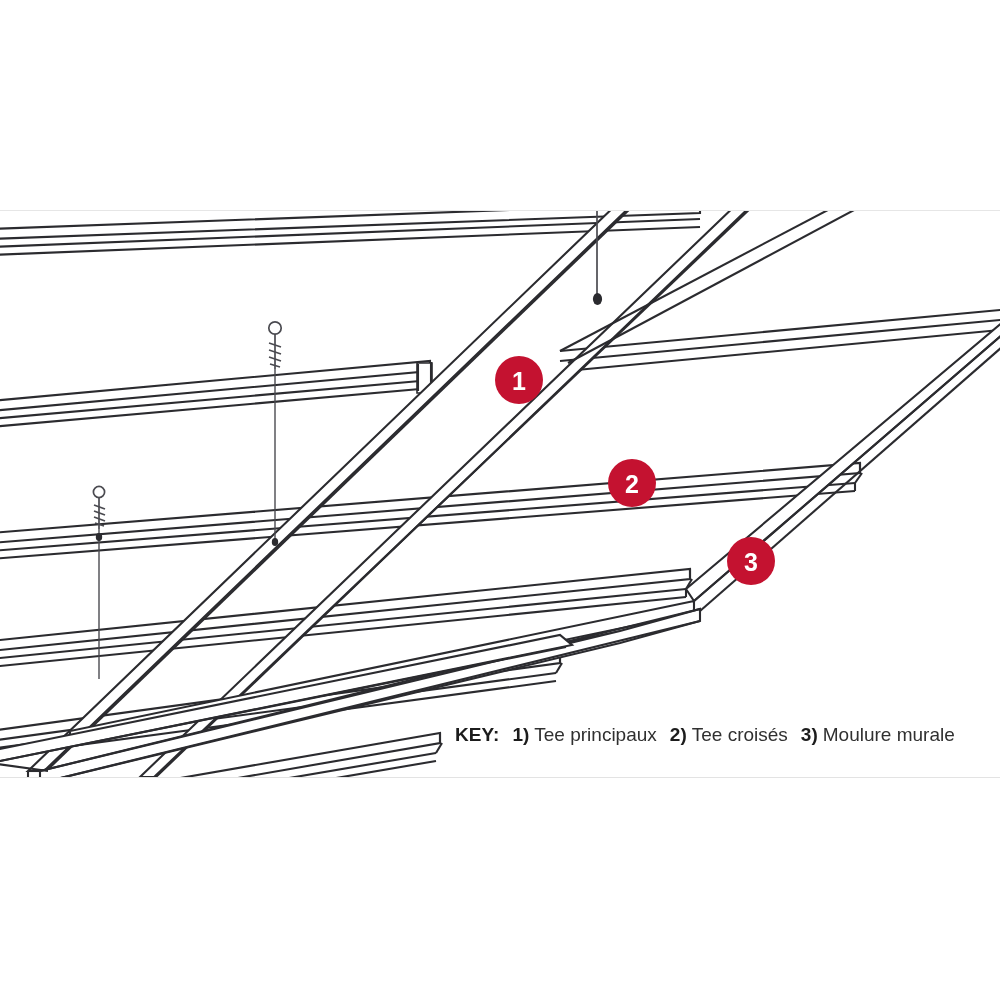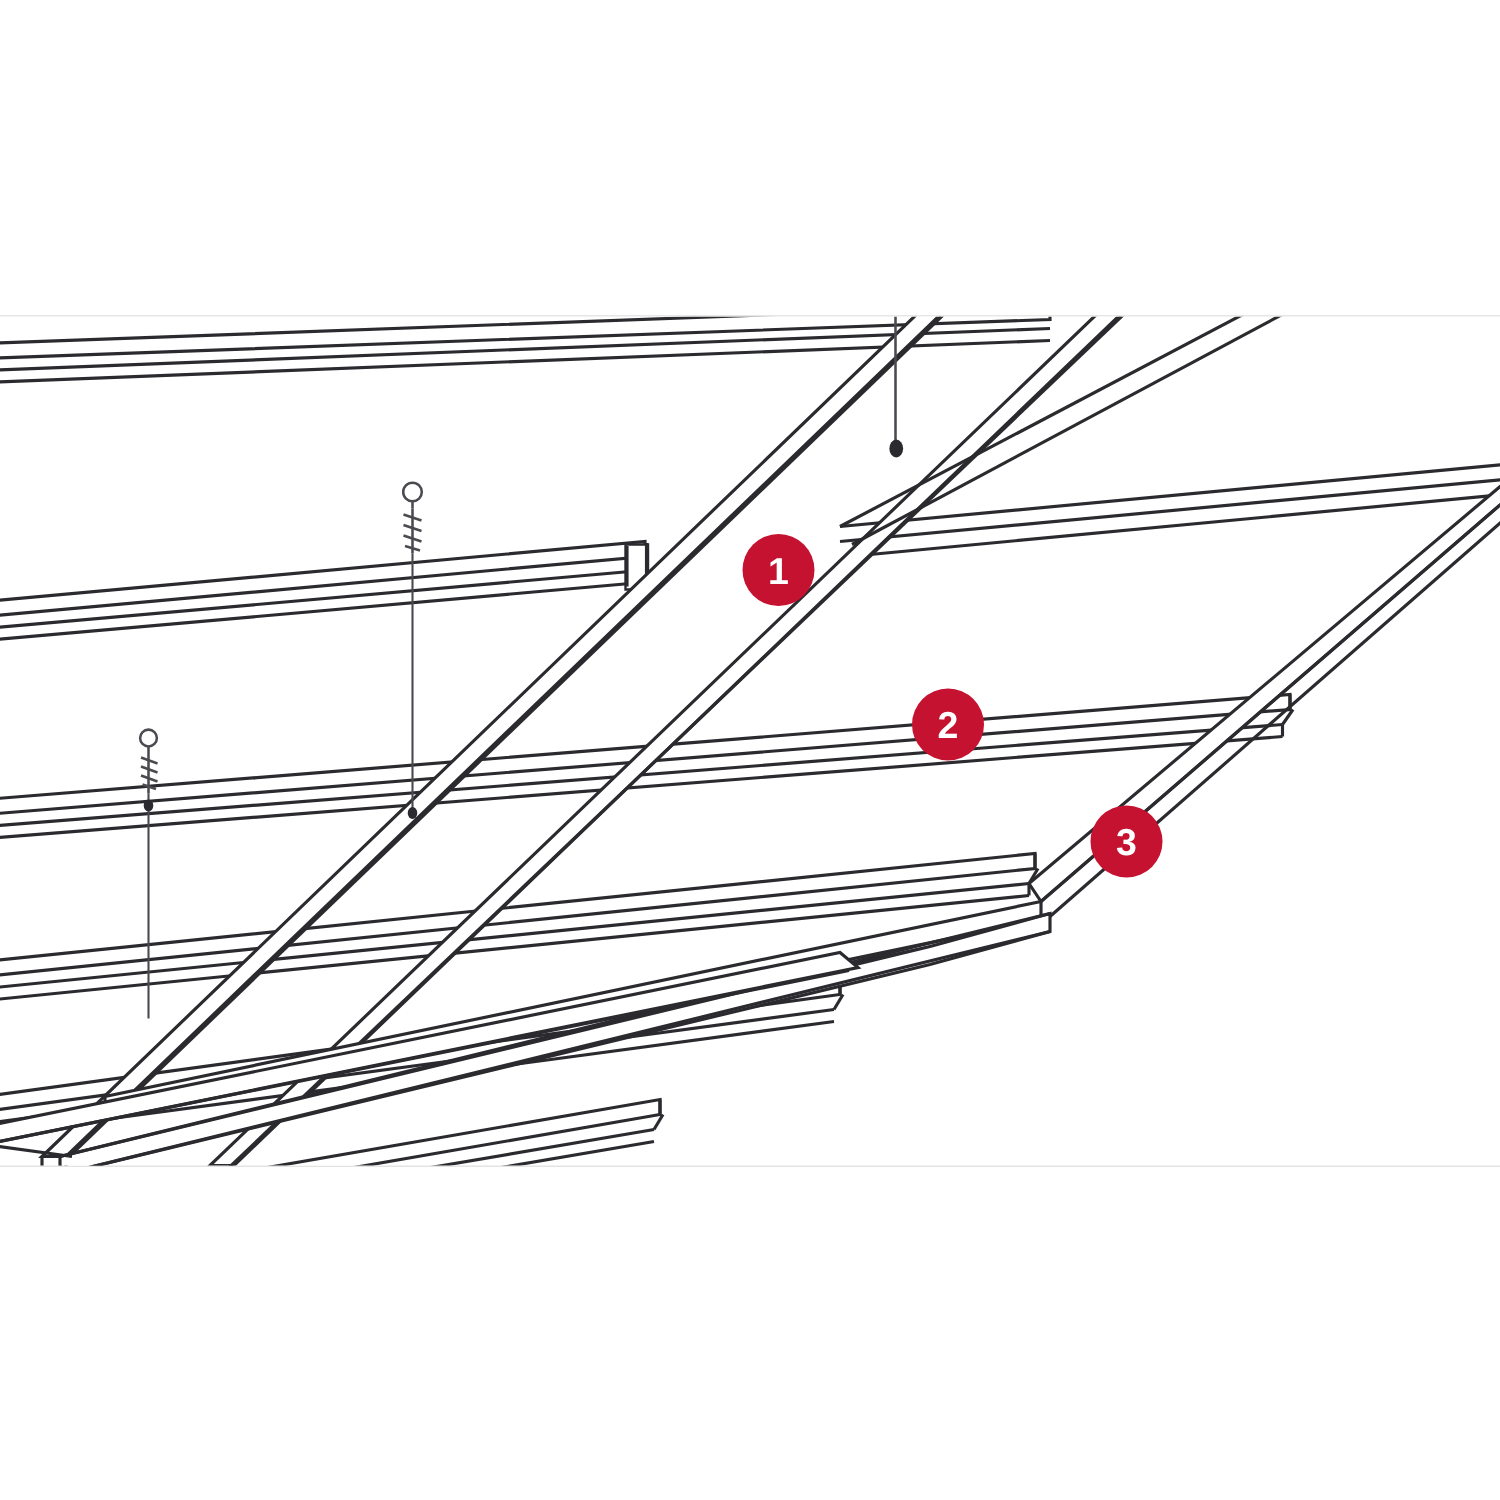--- a/index.html
+++ b/index.html
@@ -245,14 +245,32 @@
 
       <g>
         <circle cx="751" cy="350" r="24" fill="#C41230" stroke="none"></circle>
         <text class="badge-num" x="751" y="351">3</text>
       </g>
 
     </svg>
 
   </div>
 
+  <div class="key-strip">
+    <span class="key-title">KEY:</span>
+
+    <span class="key-entry">
+      <span class="key-num">1)</span>
+      <span class="key-label">Tee principaux</span>
+    </span>
+
+    <span class="key-entry">
+      <span class="key-num">2)</span>
+      <span class="key-label">Tee croisés</span>
+    </span>
+
+    <span class="key-entry">
+      <span class="key-num">3)</span>
+      <span class="key-label">Moulure murale</span>
+    </span>
+  </div>
 
 </div>
 
 </body></html>

